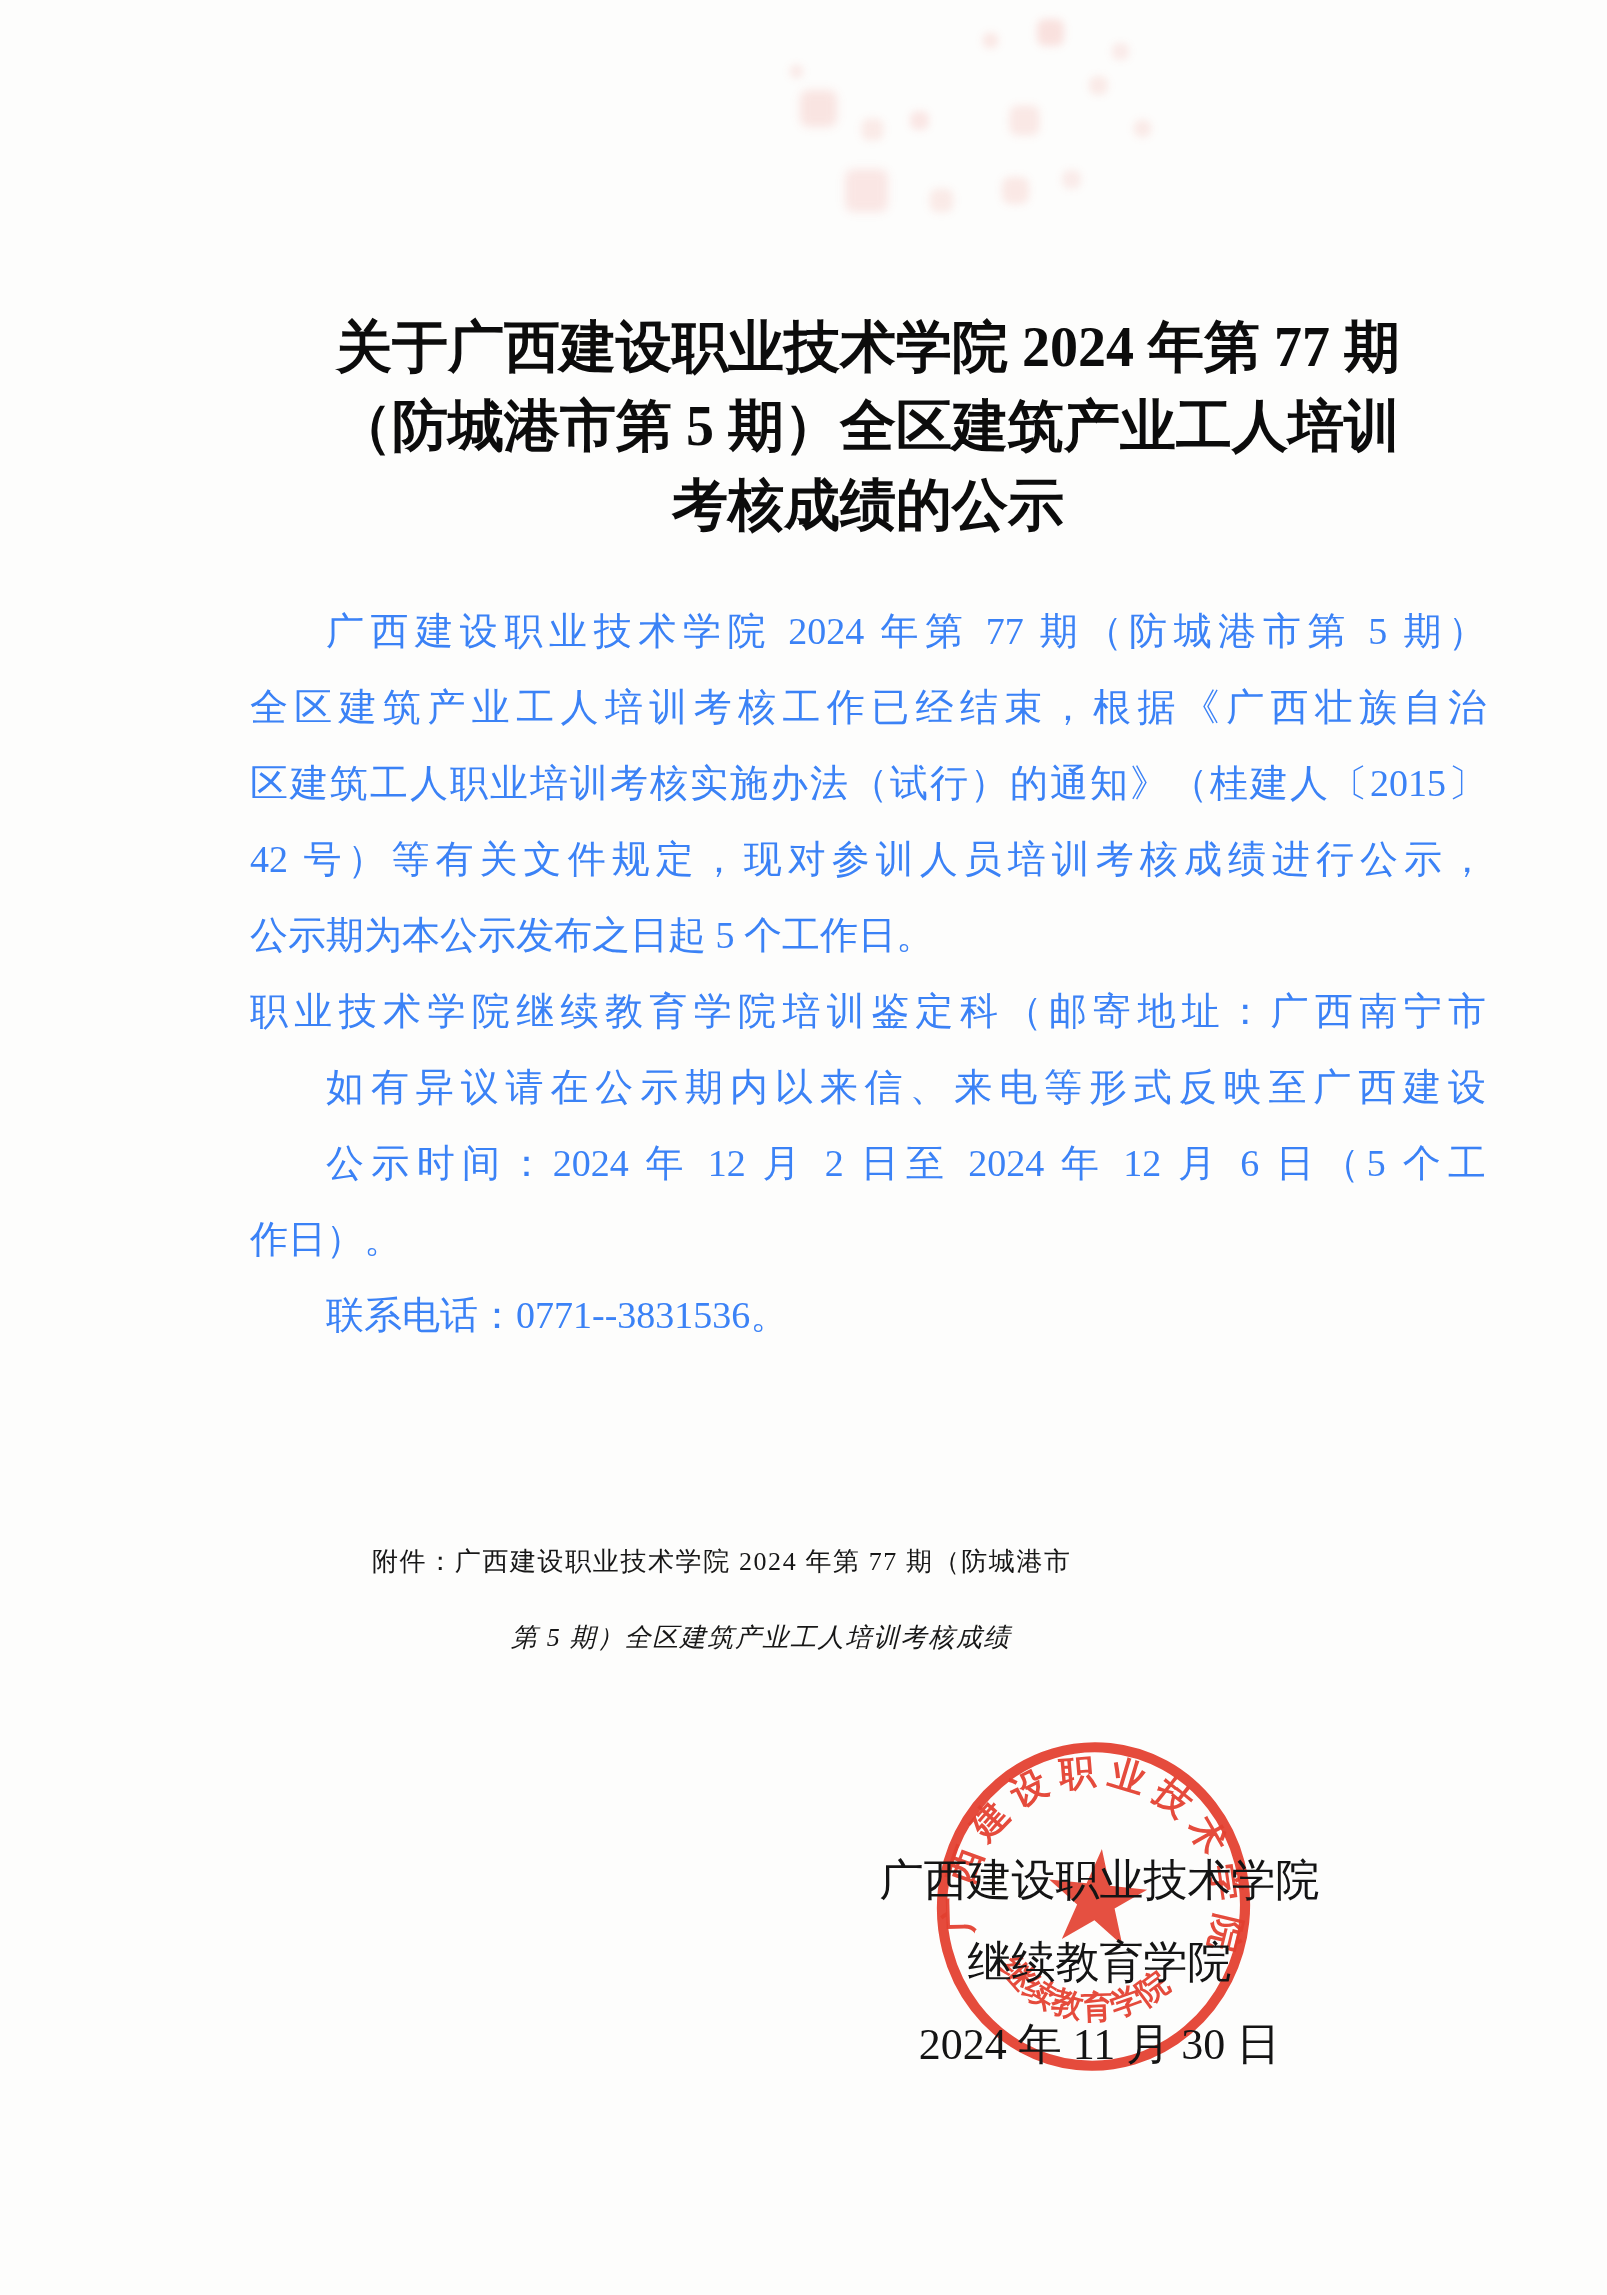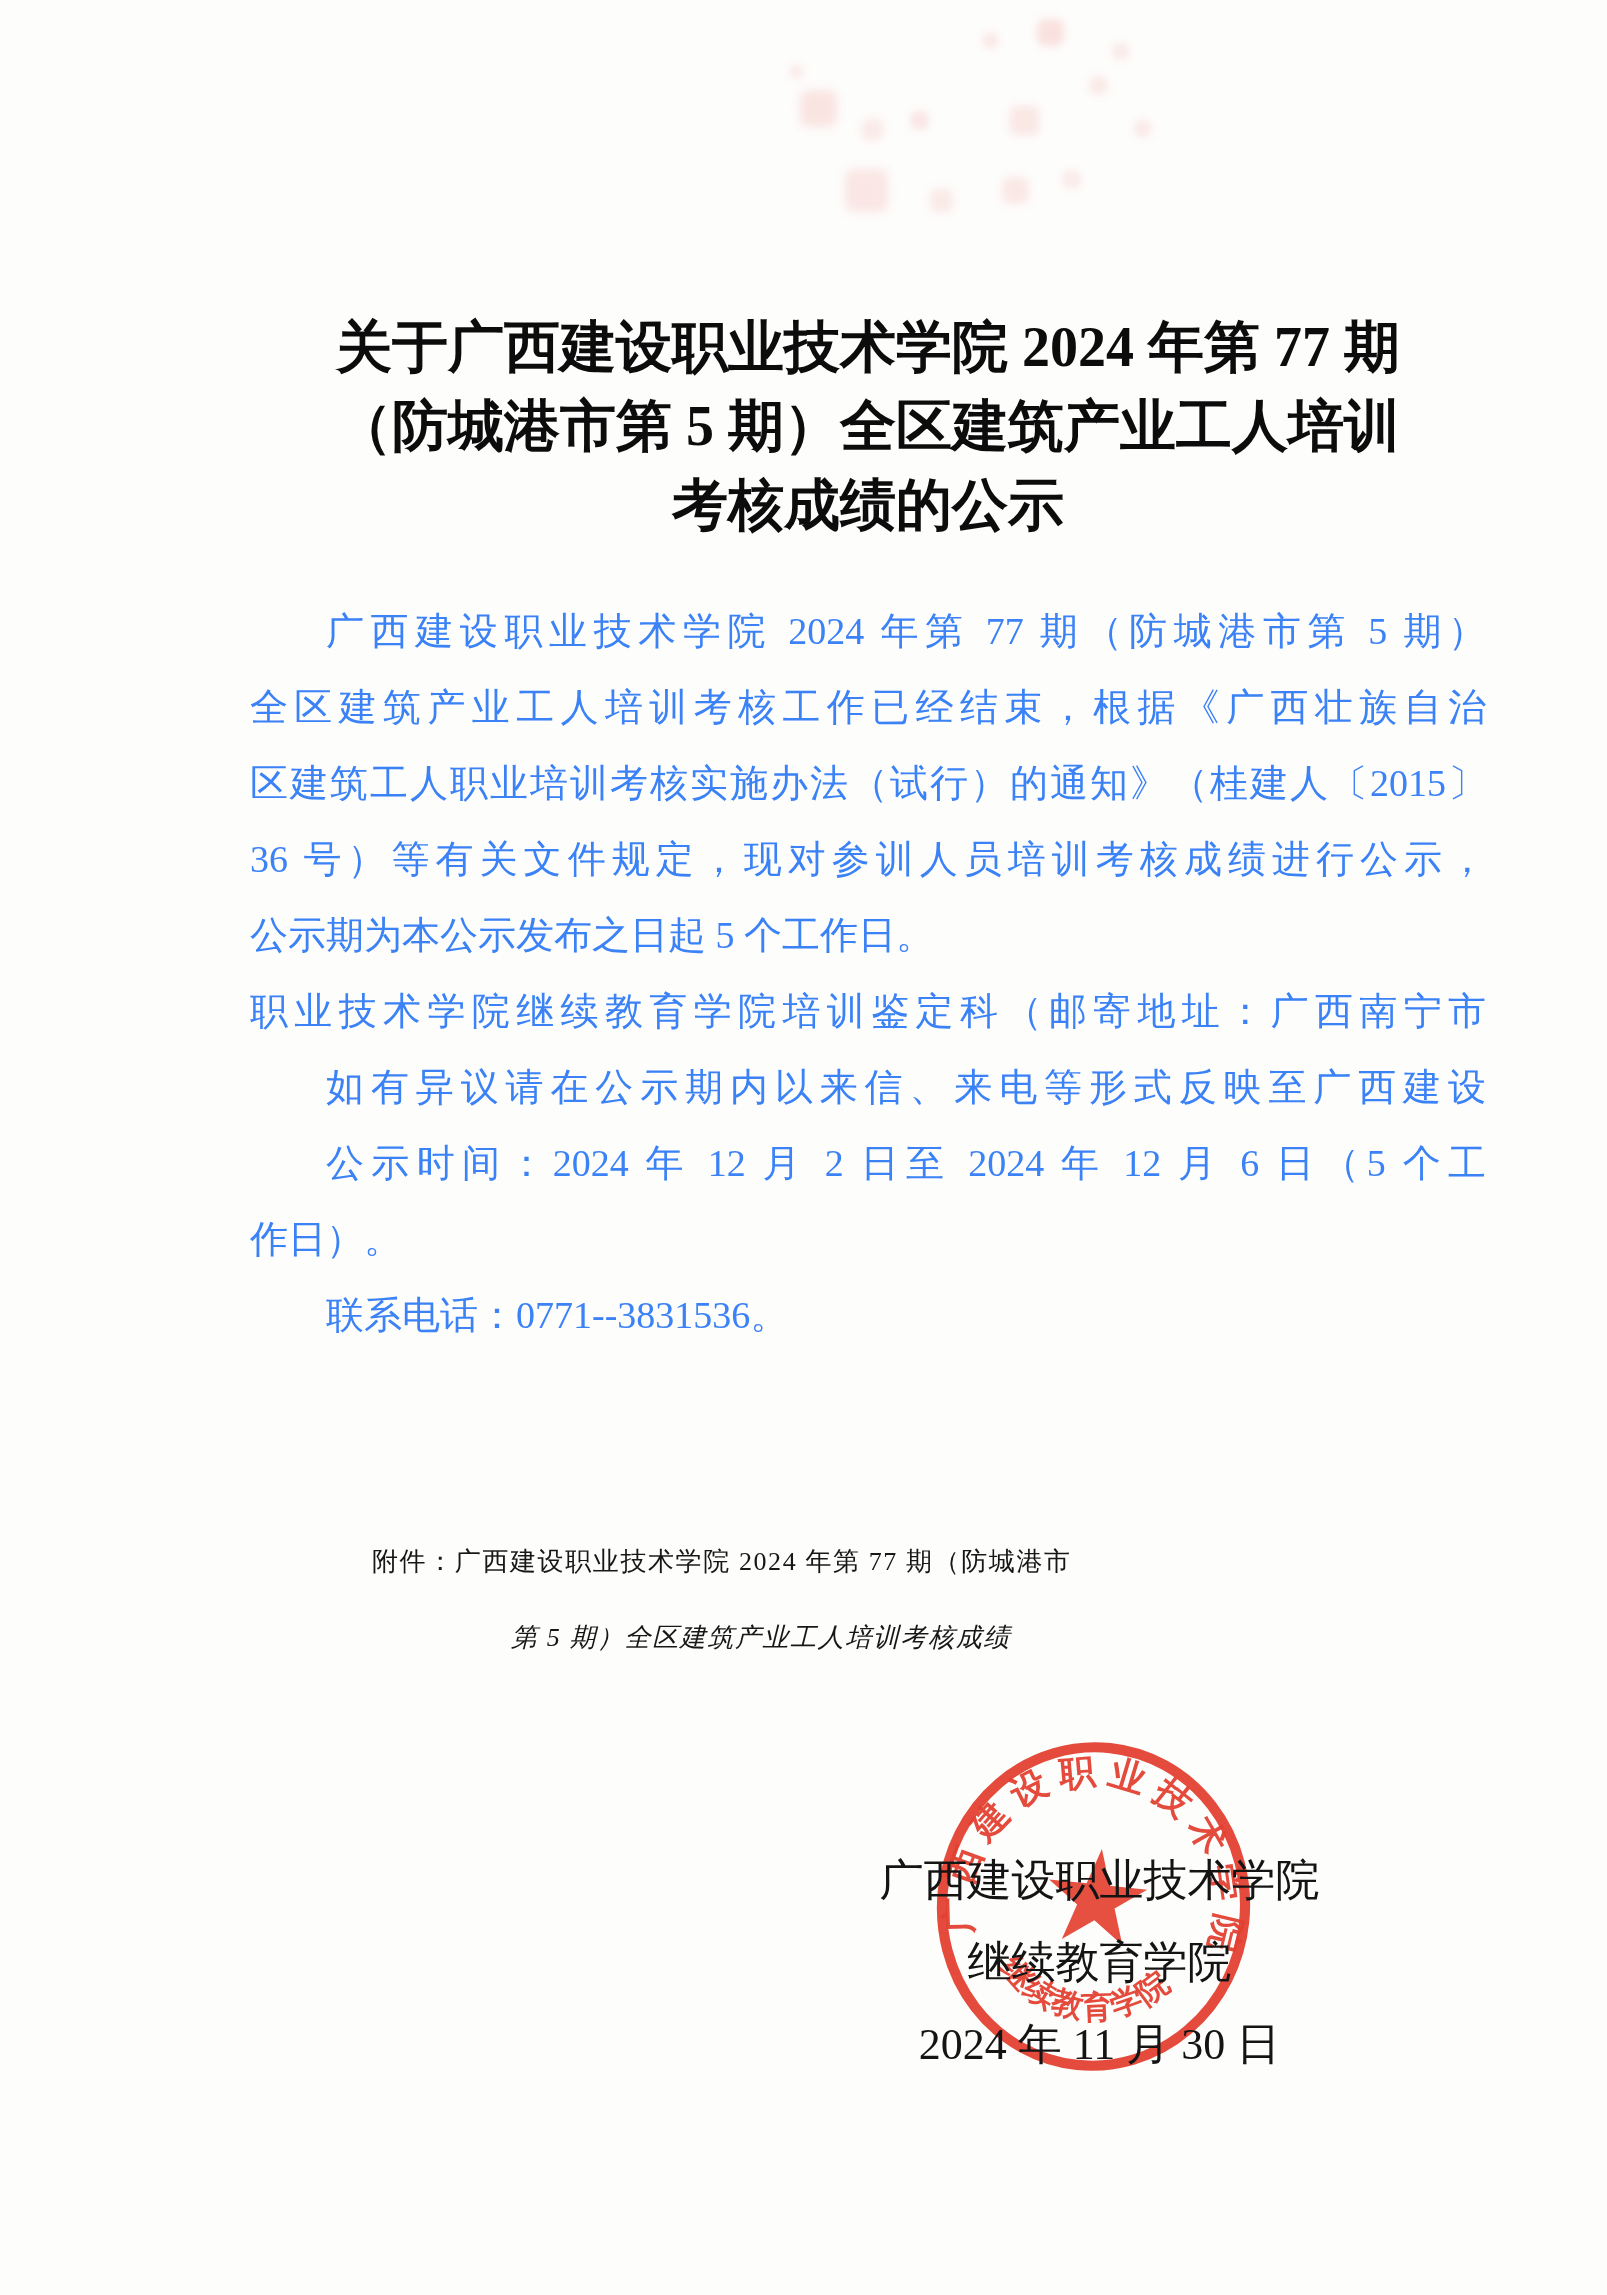--- a/index.html
+++ b/index.html
@@ -66,21 +66,21 @@
   <div class="title">
     <div>关于广西建设职业技术学院 2024 年第 77 期</div>
     <div>（防城港市第 5 期）全区建筑产业工人培训</div>
     <div>考核成绩的公示</div>
   </div>
 
   <div class="bodytext">
     <div class="ln just ind">广西建设职业技术学院 2024 年第 77 期（防城港市第 5 期）</div>
     <div class="ln just">全区建筑产业工人培训考核工作已经结束，根据《广西壮族自治</div>
     <div class="ln just">区建筑工人职业培训考核实施办法（试行）的通知》（桂建人〔2015〕</div>
-    <div class="ln just">36 号）等有关文件规定，现对参训人员培训考核成绩进行公示，</div>
+    <div class="ln just">42 号）等有关文件规定，现对参训人员培训考核成绩进行公示，</div>
     <div class="ln">公示期为本公示发布之日起 5 个工作日。</div>
     <div class="ln just">职业技术学院继续教育学院培训鉴定科（邮寄地址：广西南宁市</div>
     <div class="ln just ind">如有异议请在公示期内以来信、来电等形式反映至广西建设</div>
     <div class="ln just ind">公示时间：2024 年 12 月 2 日至 2024 年 12 月 6 日（5 个工</div>
     <div class="ln">作日）。</div>
     <div class="ln ind">联系电话：0771--3831536。</div>
   </div>
 
   <div class="attach">
     <div class="ln a1">附件：广西建设职业技术学院 2024 年第 77 期（防城港市</div>

